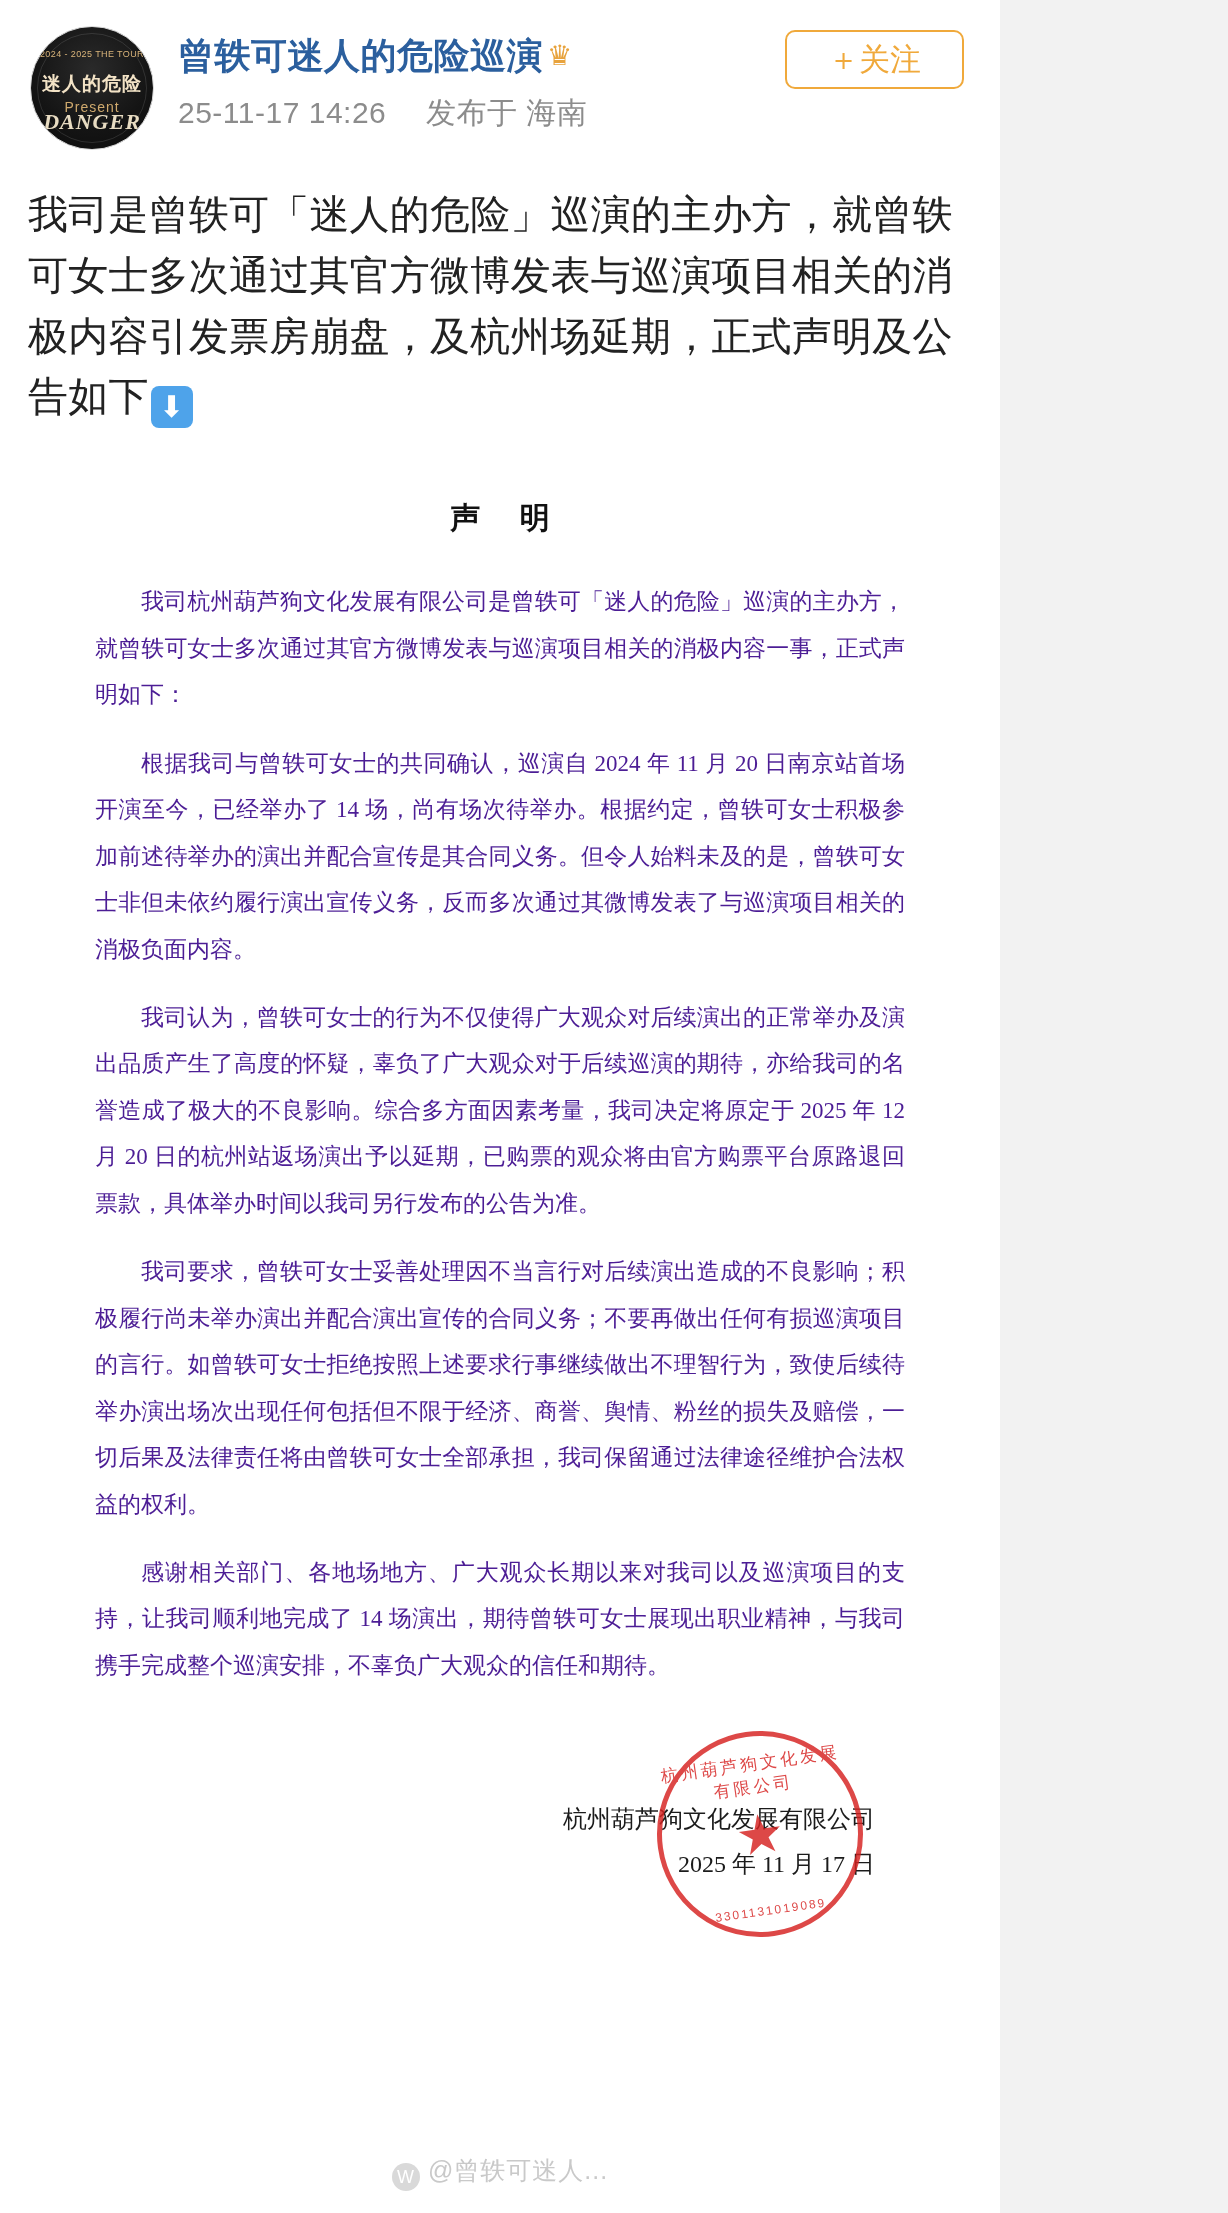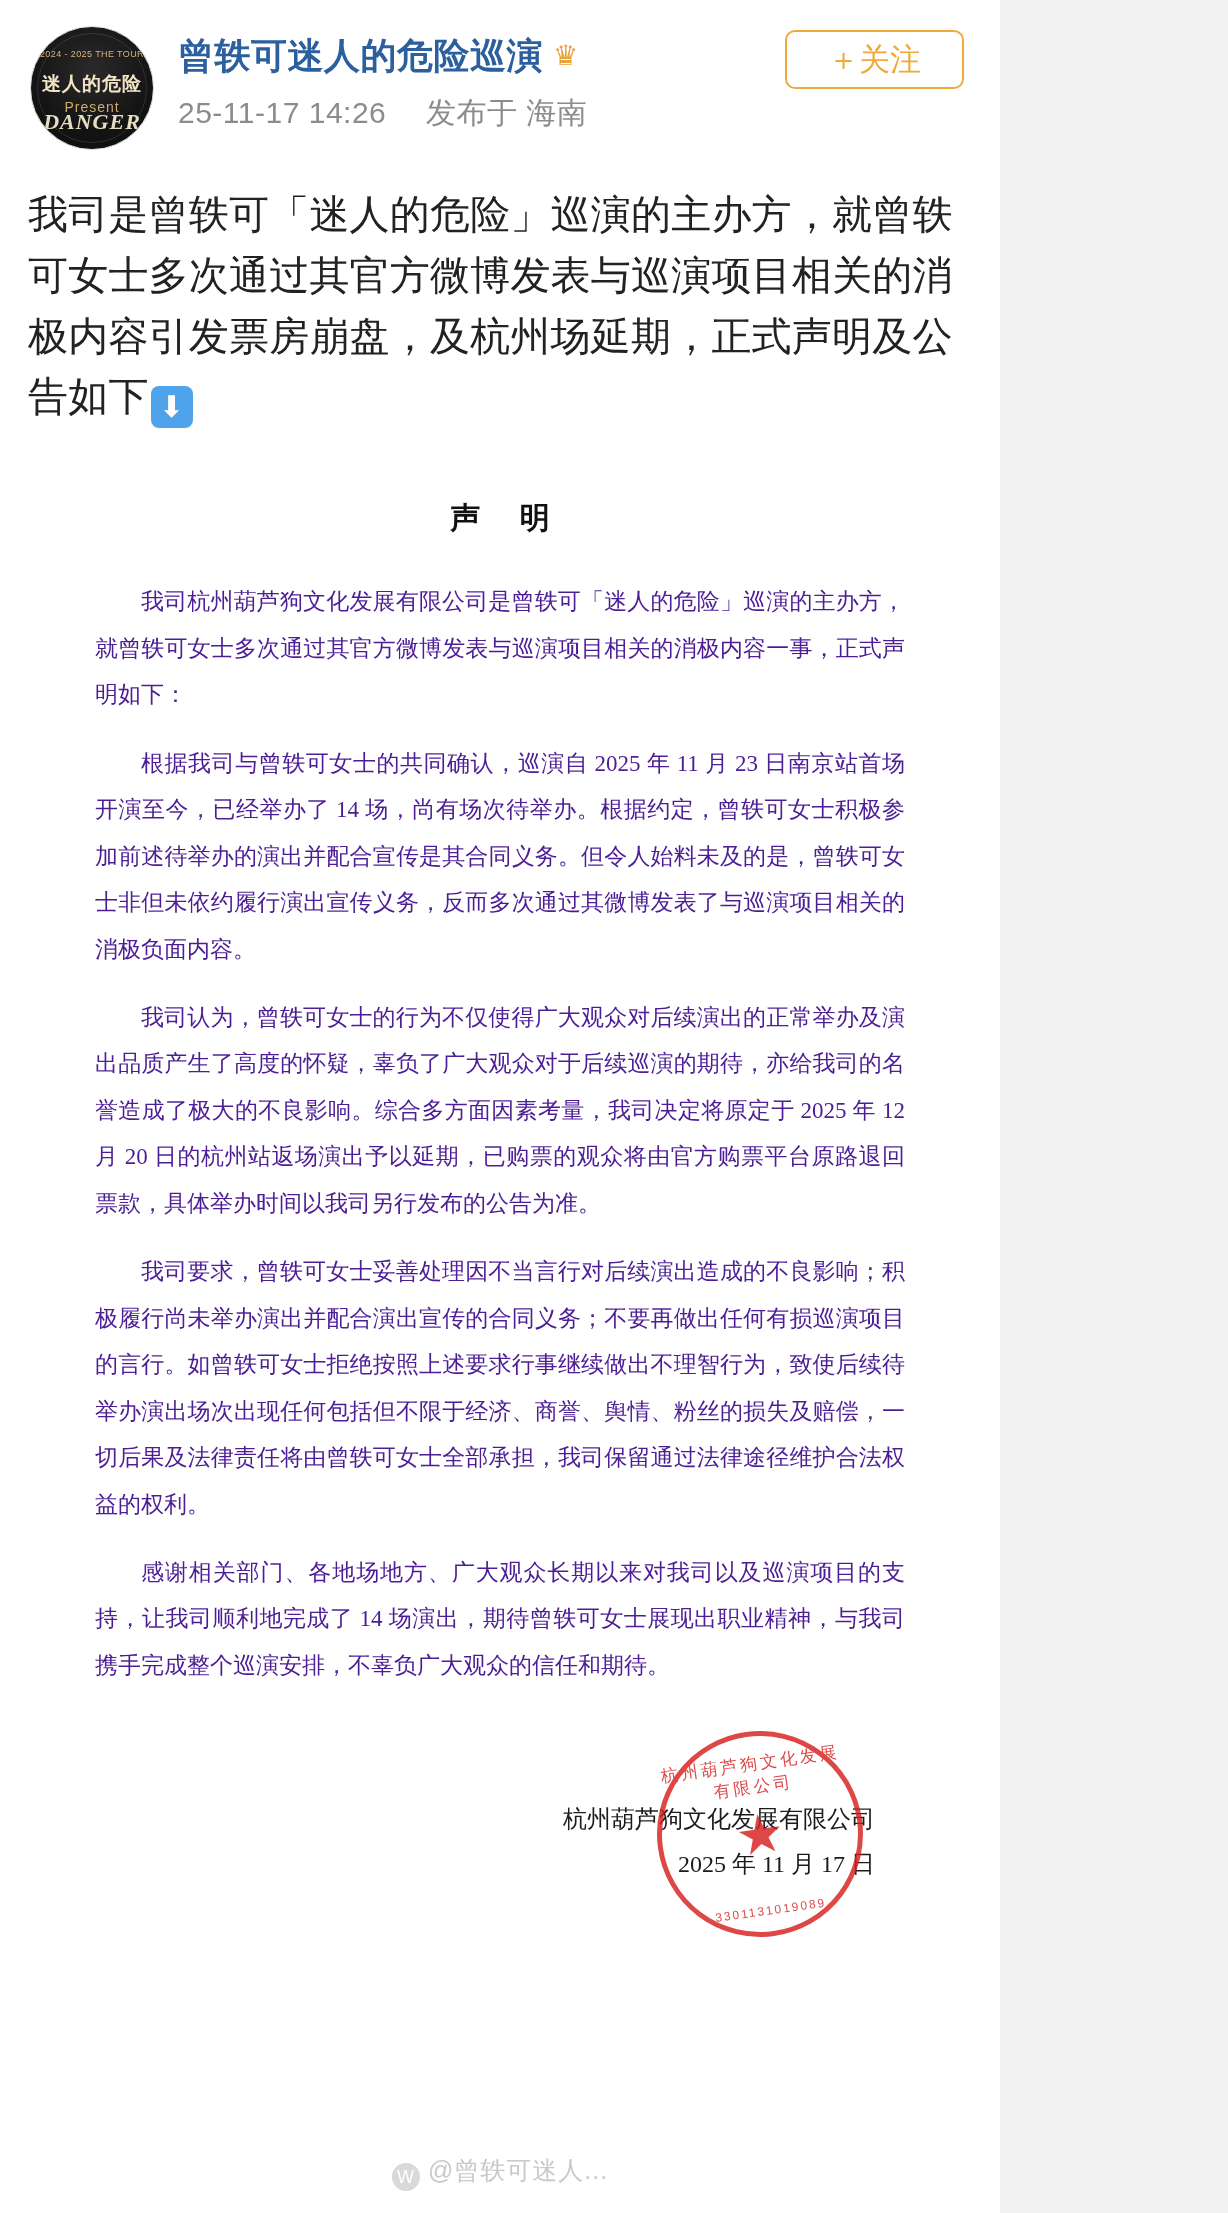--- a/index.html
+++ b/index.html
@@ -87,21 +87,21 @@
 
   .head-text {
     margin-left: 24px;
     padding-top: 8px;
     flex: 1 1 auto;
     min-width: 0;
   }
   .name-row {
     display: flex;
     align-items: center;
-    gap: 10px;
+    gap: 4px;
   }
   .username {
     font-size: 36px;
     font-weight: bold;
     color: #2b5f9e;
     letter-spacing: 0.5px;
     line-height: 1.2;
     white-space: nowrap;
   }
   .crown-icon {
@@ -305,21 +305,21 @@
   </div>
 
   <div class="body">
     <div class="main-text"><span>我司是曾轶可「迷人的危险」巡演的主办方，就曾轶可女士多次通过其官方微博发表与巡演项目相关的消极内容引发票房崩盘，及杭州场延期，正式声明及公告如下</span><span class="arrow-emoji">⬇</span></div>
   </div>
 
   <div class="doc">
     <div class="doc-title">声 明</div>
 
     <p>我司杭州葫芦狗文化发展有限公司是曾轶可「迷人的危险」巡演的主办方，就曾轶可女士多次通过其官方微博发表与巡演项目相关的消极内容一事，正式声明如下：</p>
-    <p>根据我司与曾轶可女士的共同确认，巡演自 2025 年 11 月 23 日南京站首场开演至今，已经举办了 14 场，尚有场次待举办。根据约定，曾轶可女士积极参加前述待举办的演出并配合宣传是其合同义务。但令人始料未及的是，曾轶可女士非但未依约履行演出宣传义务，反而多次通过其微博发表了与巡演项目相关的消极负面内容。</p>
+    <p>根据我司与曾轶可女士的共同确认，巡演自 2024 年 11 月 20 日南京站首场开演至今，已经举办了 14 场，尚有场次待举办。根据约定，曾轶可女士积极参加前述待举办的演出并配合宣传是其合同义务。但令人始料未及的是，曾轶可女士非但未依约履行演出宣传义务，反而多次通过其微博发表了与巡演项目相关的消极负面内容。</p>
     <p>我司认为，曾轶可女士的行为不仅使得广大观众对后续演出的正常举办及演出品质产生了高度的怀疑，辜负了广大观众对于后续巡演的期待，亦给我司的名誉造成了极大的不良影响。综合多方面因素考量，我司决定将原定于 2025 年 12 月 20 日的杭州站返场演出予以延期，已购票的观众将由官方购票平台原路退回票款，具体举办时间以我司另行发布的公告为准。</p>
     <p>我司要求，曾轶可女士妥善处理因不当言行对后续演出造成的不良影响；积极履行尚未举办演出并配合演出宣传的合同义务；不要再做出任何有损巡演项目的言行。如曾轶可女士拒绝按照上述要求行事继续做出不理智行为，致使后续待举办演出场次出现任何包括但不限于经济、商誉、舆情、粉丝的损失及赔偿，一切后果及法律责任将由曾轶可女士全部承担，我司保留通过法律途径维护合法权益的权利。</p>
     <p>感谢相关部门、各地场地方、广大观众长期以来对我司以及巡演项目的支持，让我司顺利地完成了 14 场演出，期待曾轶可女士展现出职业精神，与我司携手完成整个巡演安排，不辜负广大观众的信任和期待。</p>
 
     <div class="sign-area">
       <div class="sign-lines">
         <div>杭州葫芦狗文化发展有限公司</div>
         <div>2025 年 11 月 17 日</div>
       </div>
       <div class="stamp">

